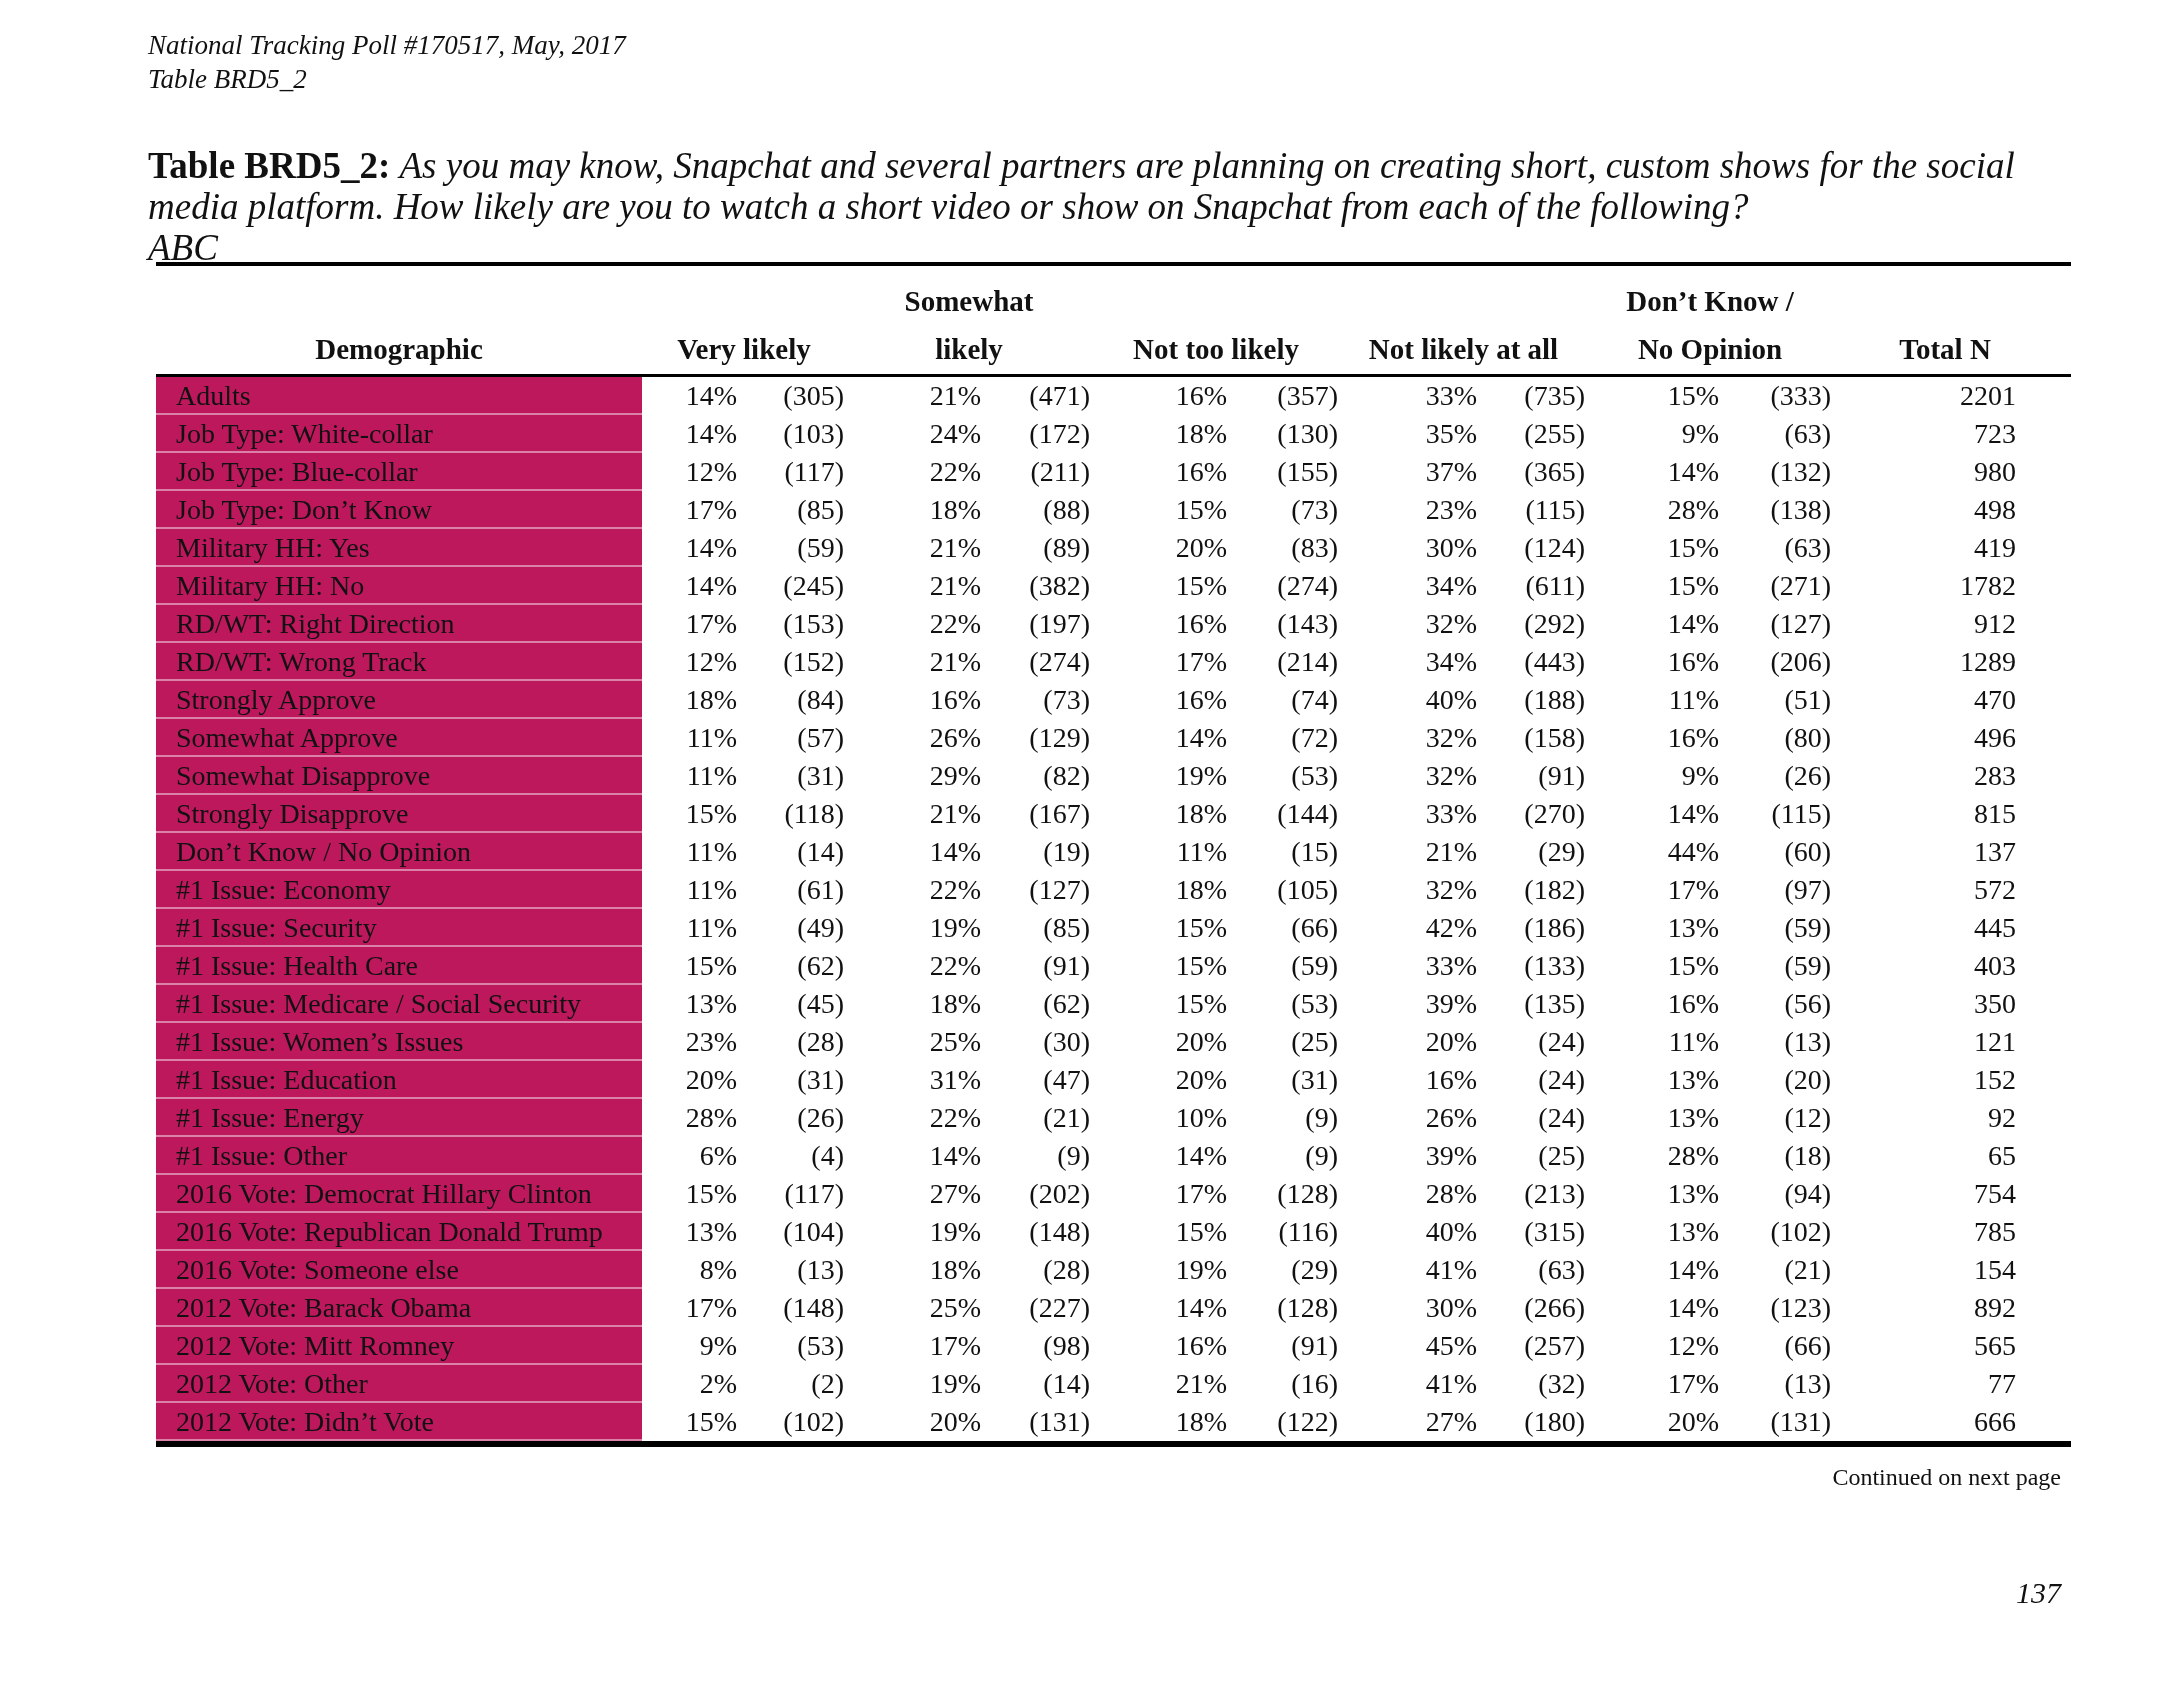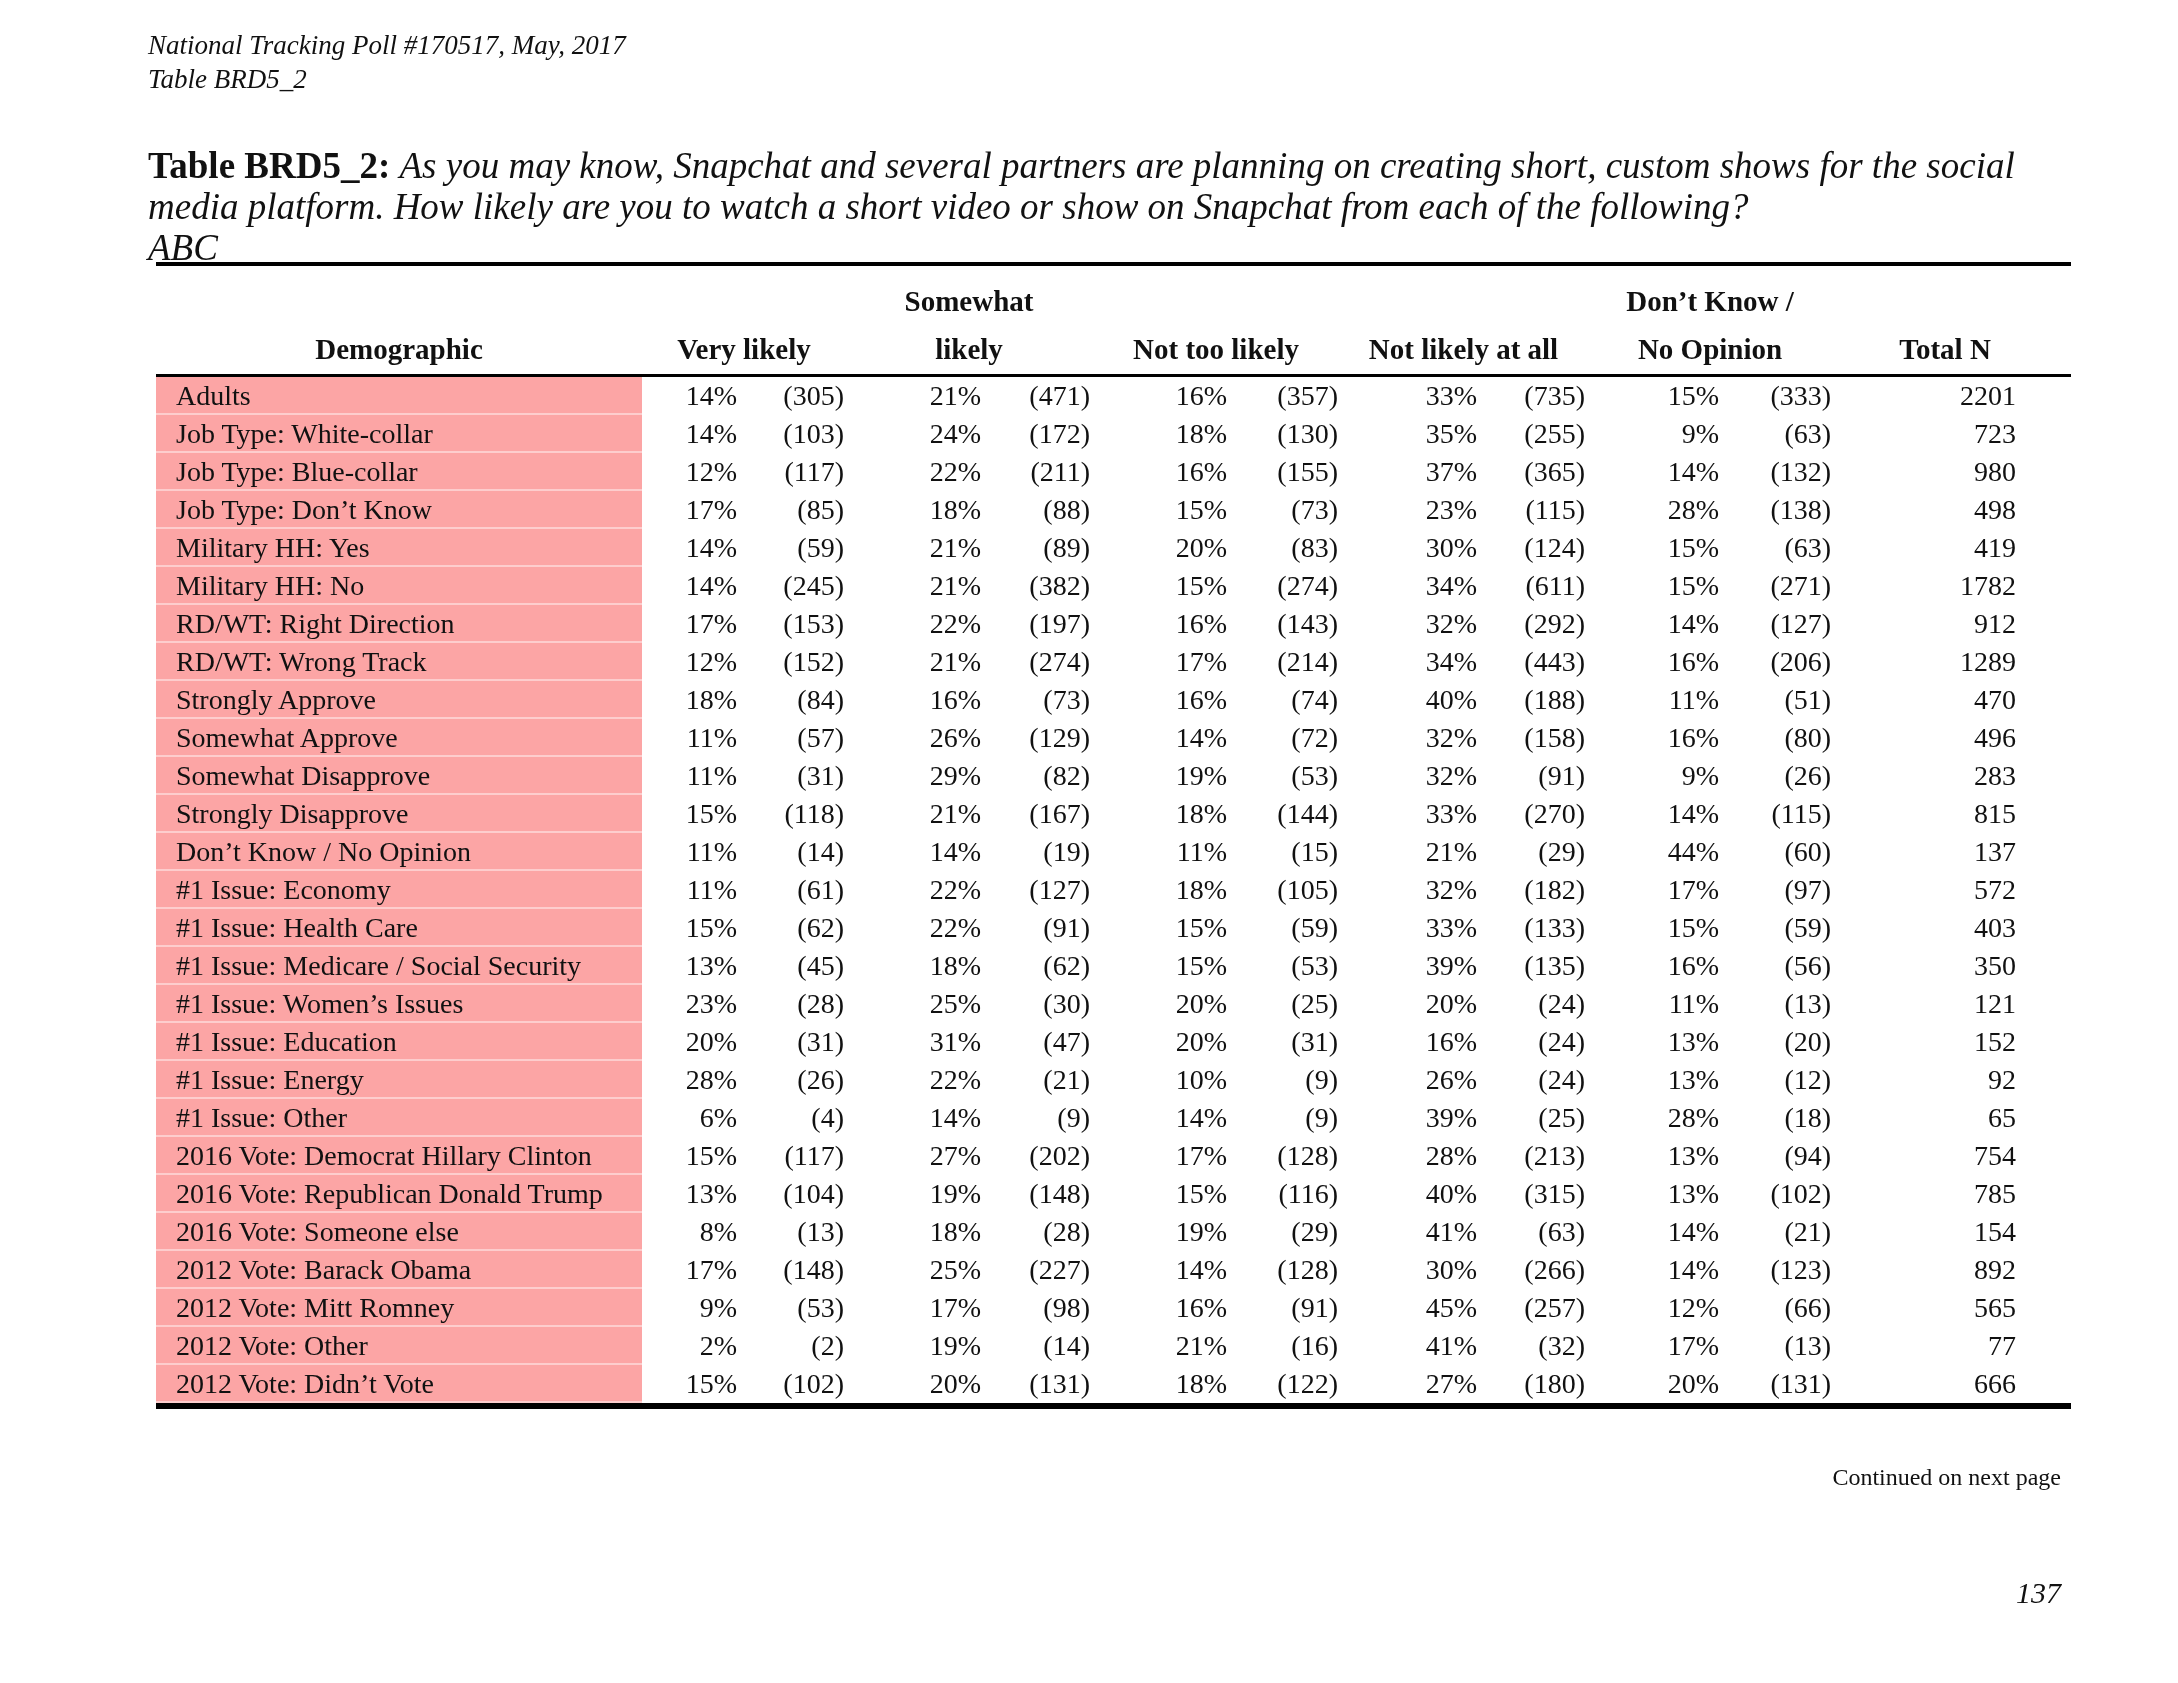--- a/index.html
+++ b/index.html
@@ -31,21 +31,21 @@
   tr.ch-row th { height:48px; text-align:center; padding-bottom:8px; }
   th.demo-h { text-align:center; }
   th.total-h { text-align:right; padding-right:14px; }
 
   tbody { border-bottom:6px solid #000; }
   tbody td {
     font-size:28px; height:38px; line-height:38px;
     padding:0; white-space:nowrap; overflow:hidden;
   }
   td.demo {
-    background:#fca5a5; text-align:left; padding-left:20px;
+    background:#be185d; text-align:left; padding-left:20px;
     box-shadow: inset 0 -2px 0 rgba(255,255,255,0.45);
   }
   td.pct  { text-align:right; padding-right:4px; }
   td.num  { text-align:right; padding-right:2px; }
   td.total{ text-align:right; padding-right:55px; }
 
   .continued {
     position:absolute; left:148px; top:1464px; width:1913px;
     text-align:right; font-size:24px;
   }
@@ -294,20 +294,34 @@
         <td class="num">(127)</td>
         <td class="pct">18%</td>
         <td class="num">(105)</td>
         <td class="pct">32%</td>
         <td class="num">(182)</td>
         <td class="pct">17%</td>
         <td class="num">(97)</td>
         <td class="total">572</td>
       </tr>
       <tr>
+        <td class="demo">#1 Issue: Security</td>
+        <td class="pct">11%</td>
+        <td class="num">(49)</td>
+        <td class="pct">19%</td>
+        <td class="num">(85)</td>
+        <td class="pct">15%</td>
+        <td class="num">(66)</td>
+        <td class="pct">42%</td>
+        <td class="num">(186)</td>
+        <td class="pct">13%</td>
+        <td class="num">(59)</td>
+        <td class="total">445</td>
+      </tr>
+      <tr>
         <td class="demo">#1 Issue: Health Care</td>
         <td class="pct">15%</td>
         <td class="num">(62)</td>
         <td class="pct">22%</td>
         <td class="num">(91)</td>
         <td class="pct">15%</td>
         <td class="num">(59)</td>
         <td class="pct">33%</td>
         <td class="num">(133)</td>
         <td class="pct">15%</td>

